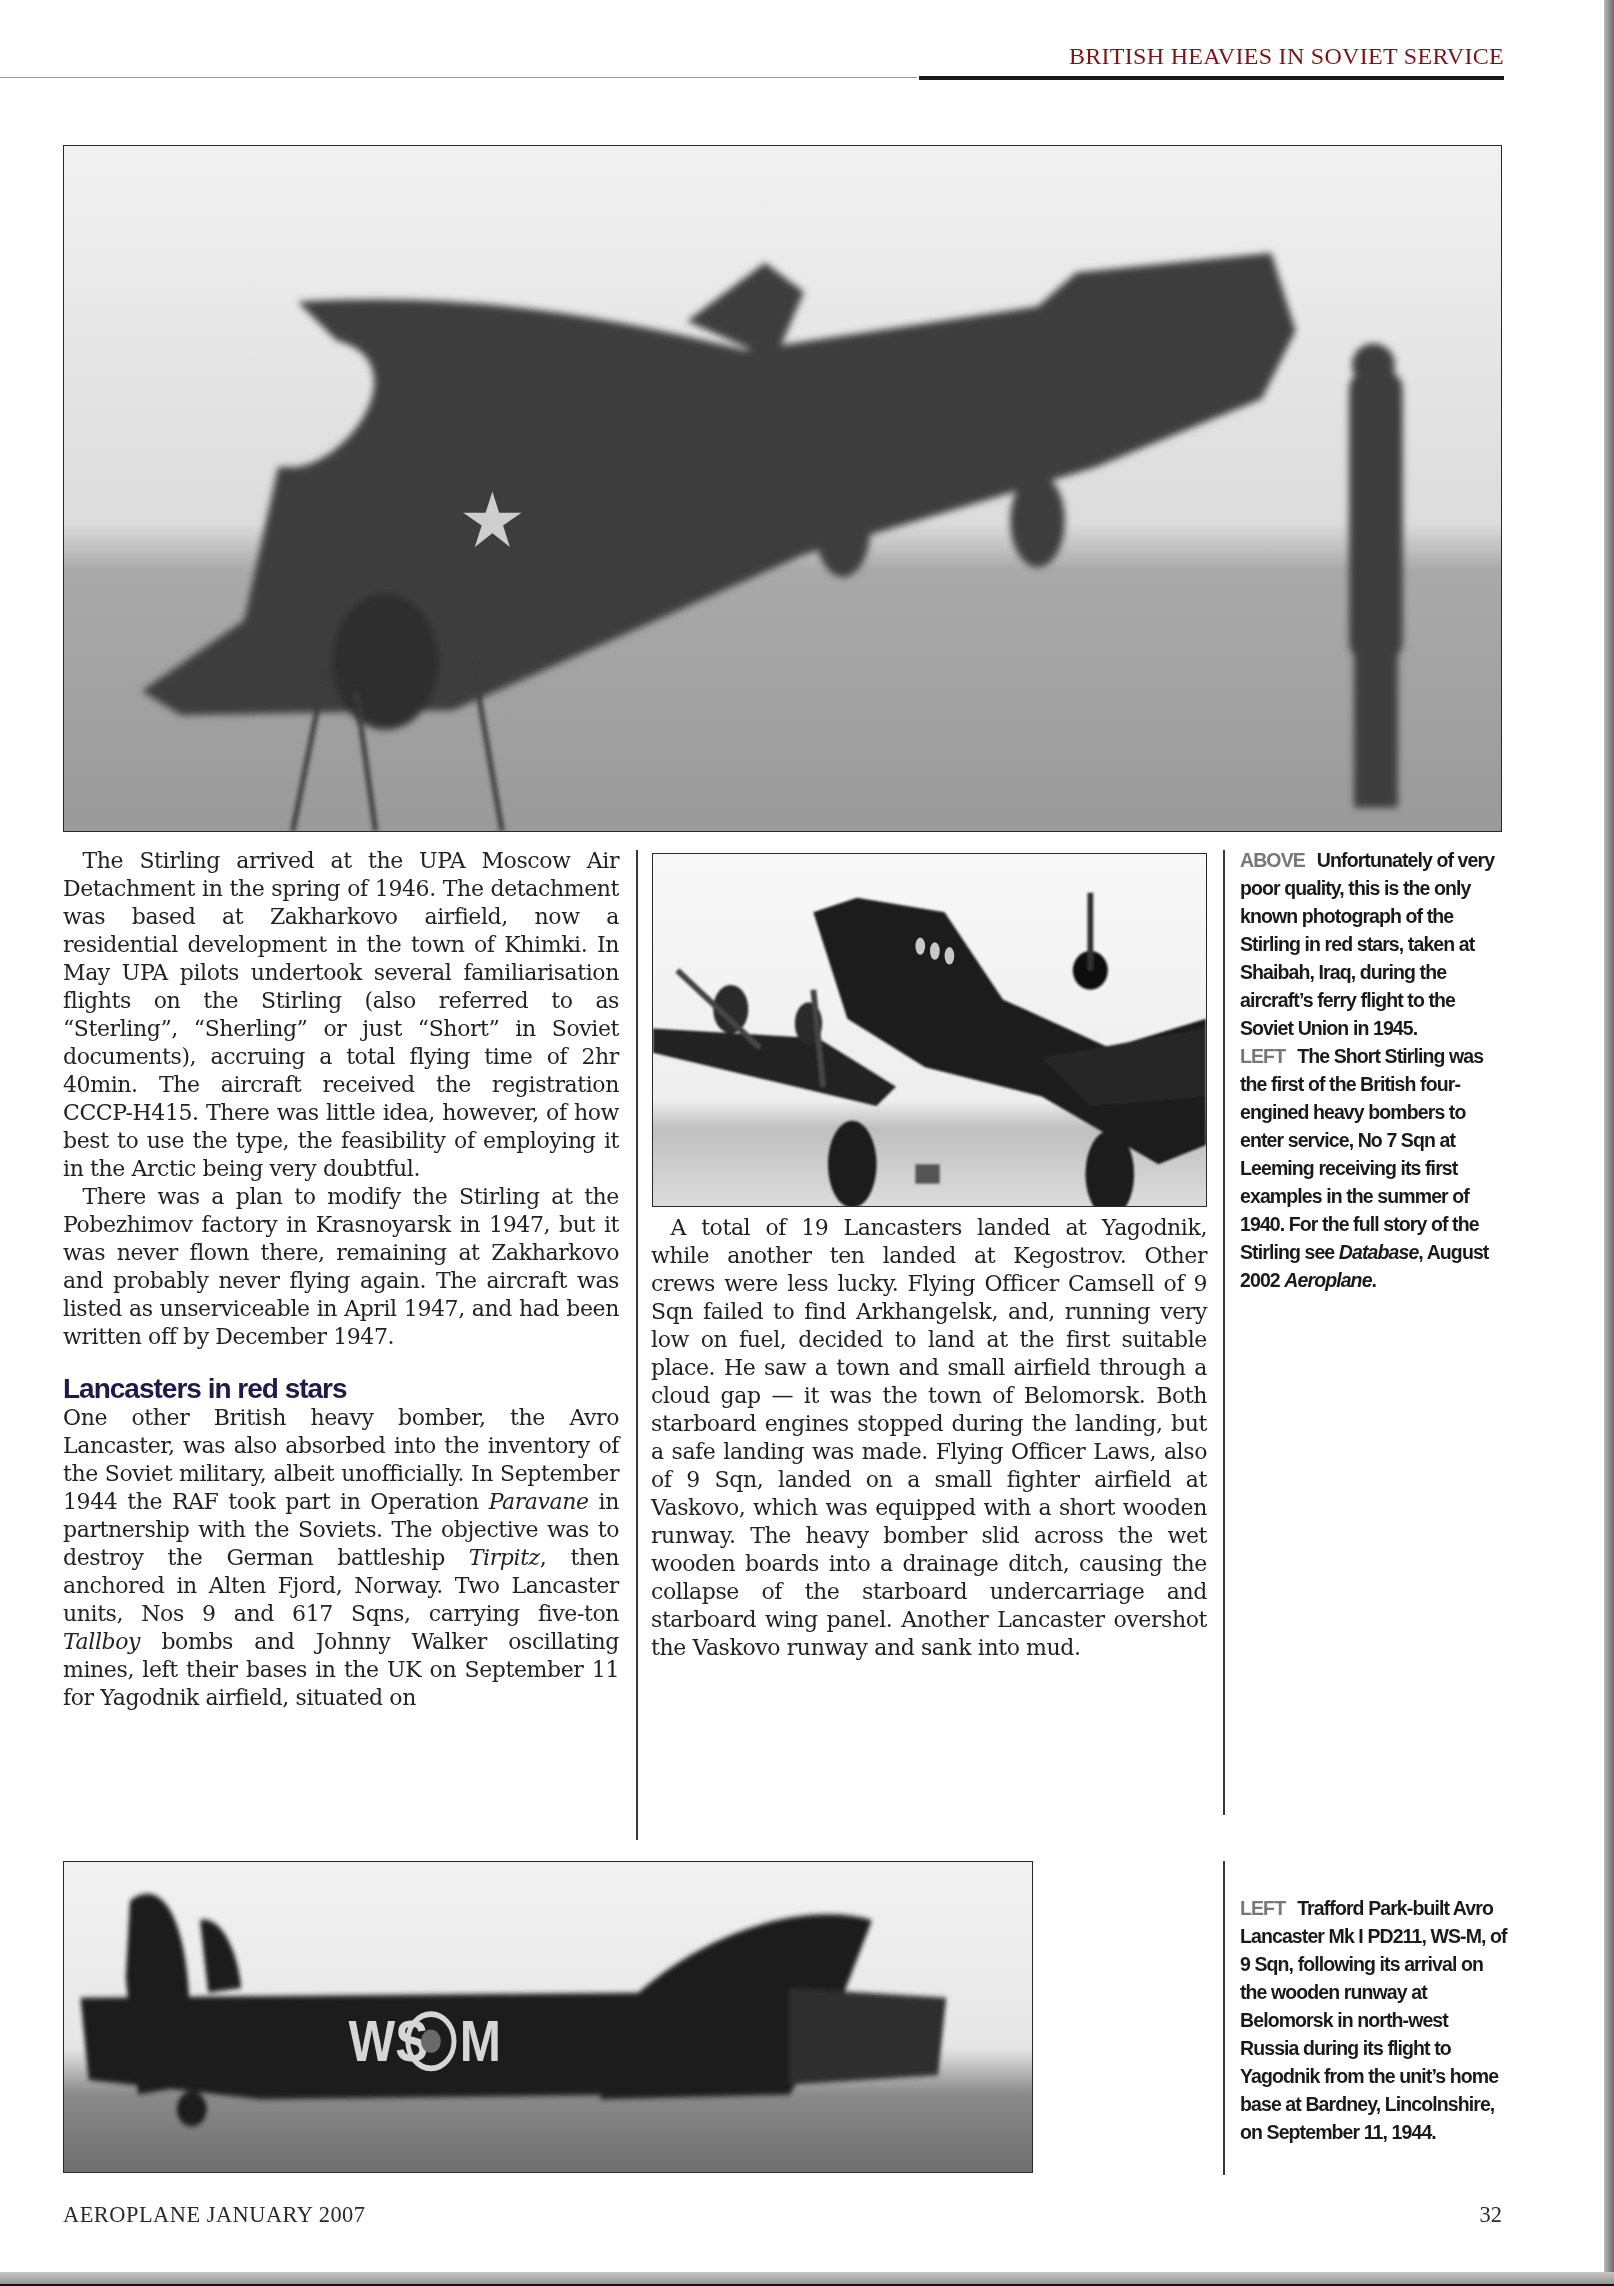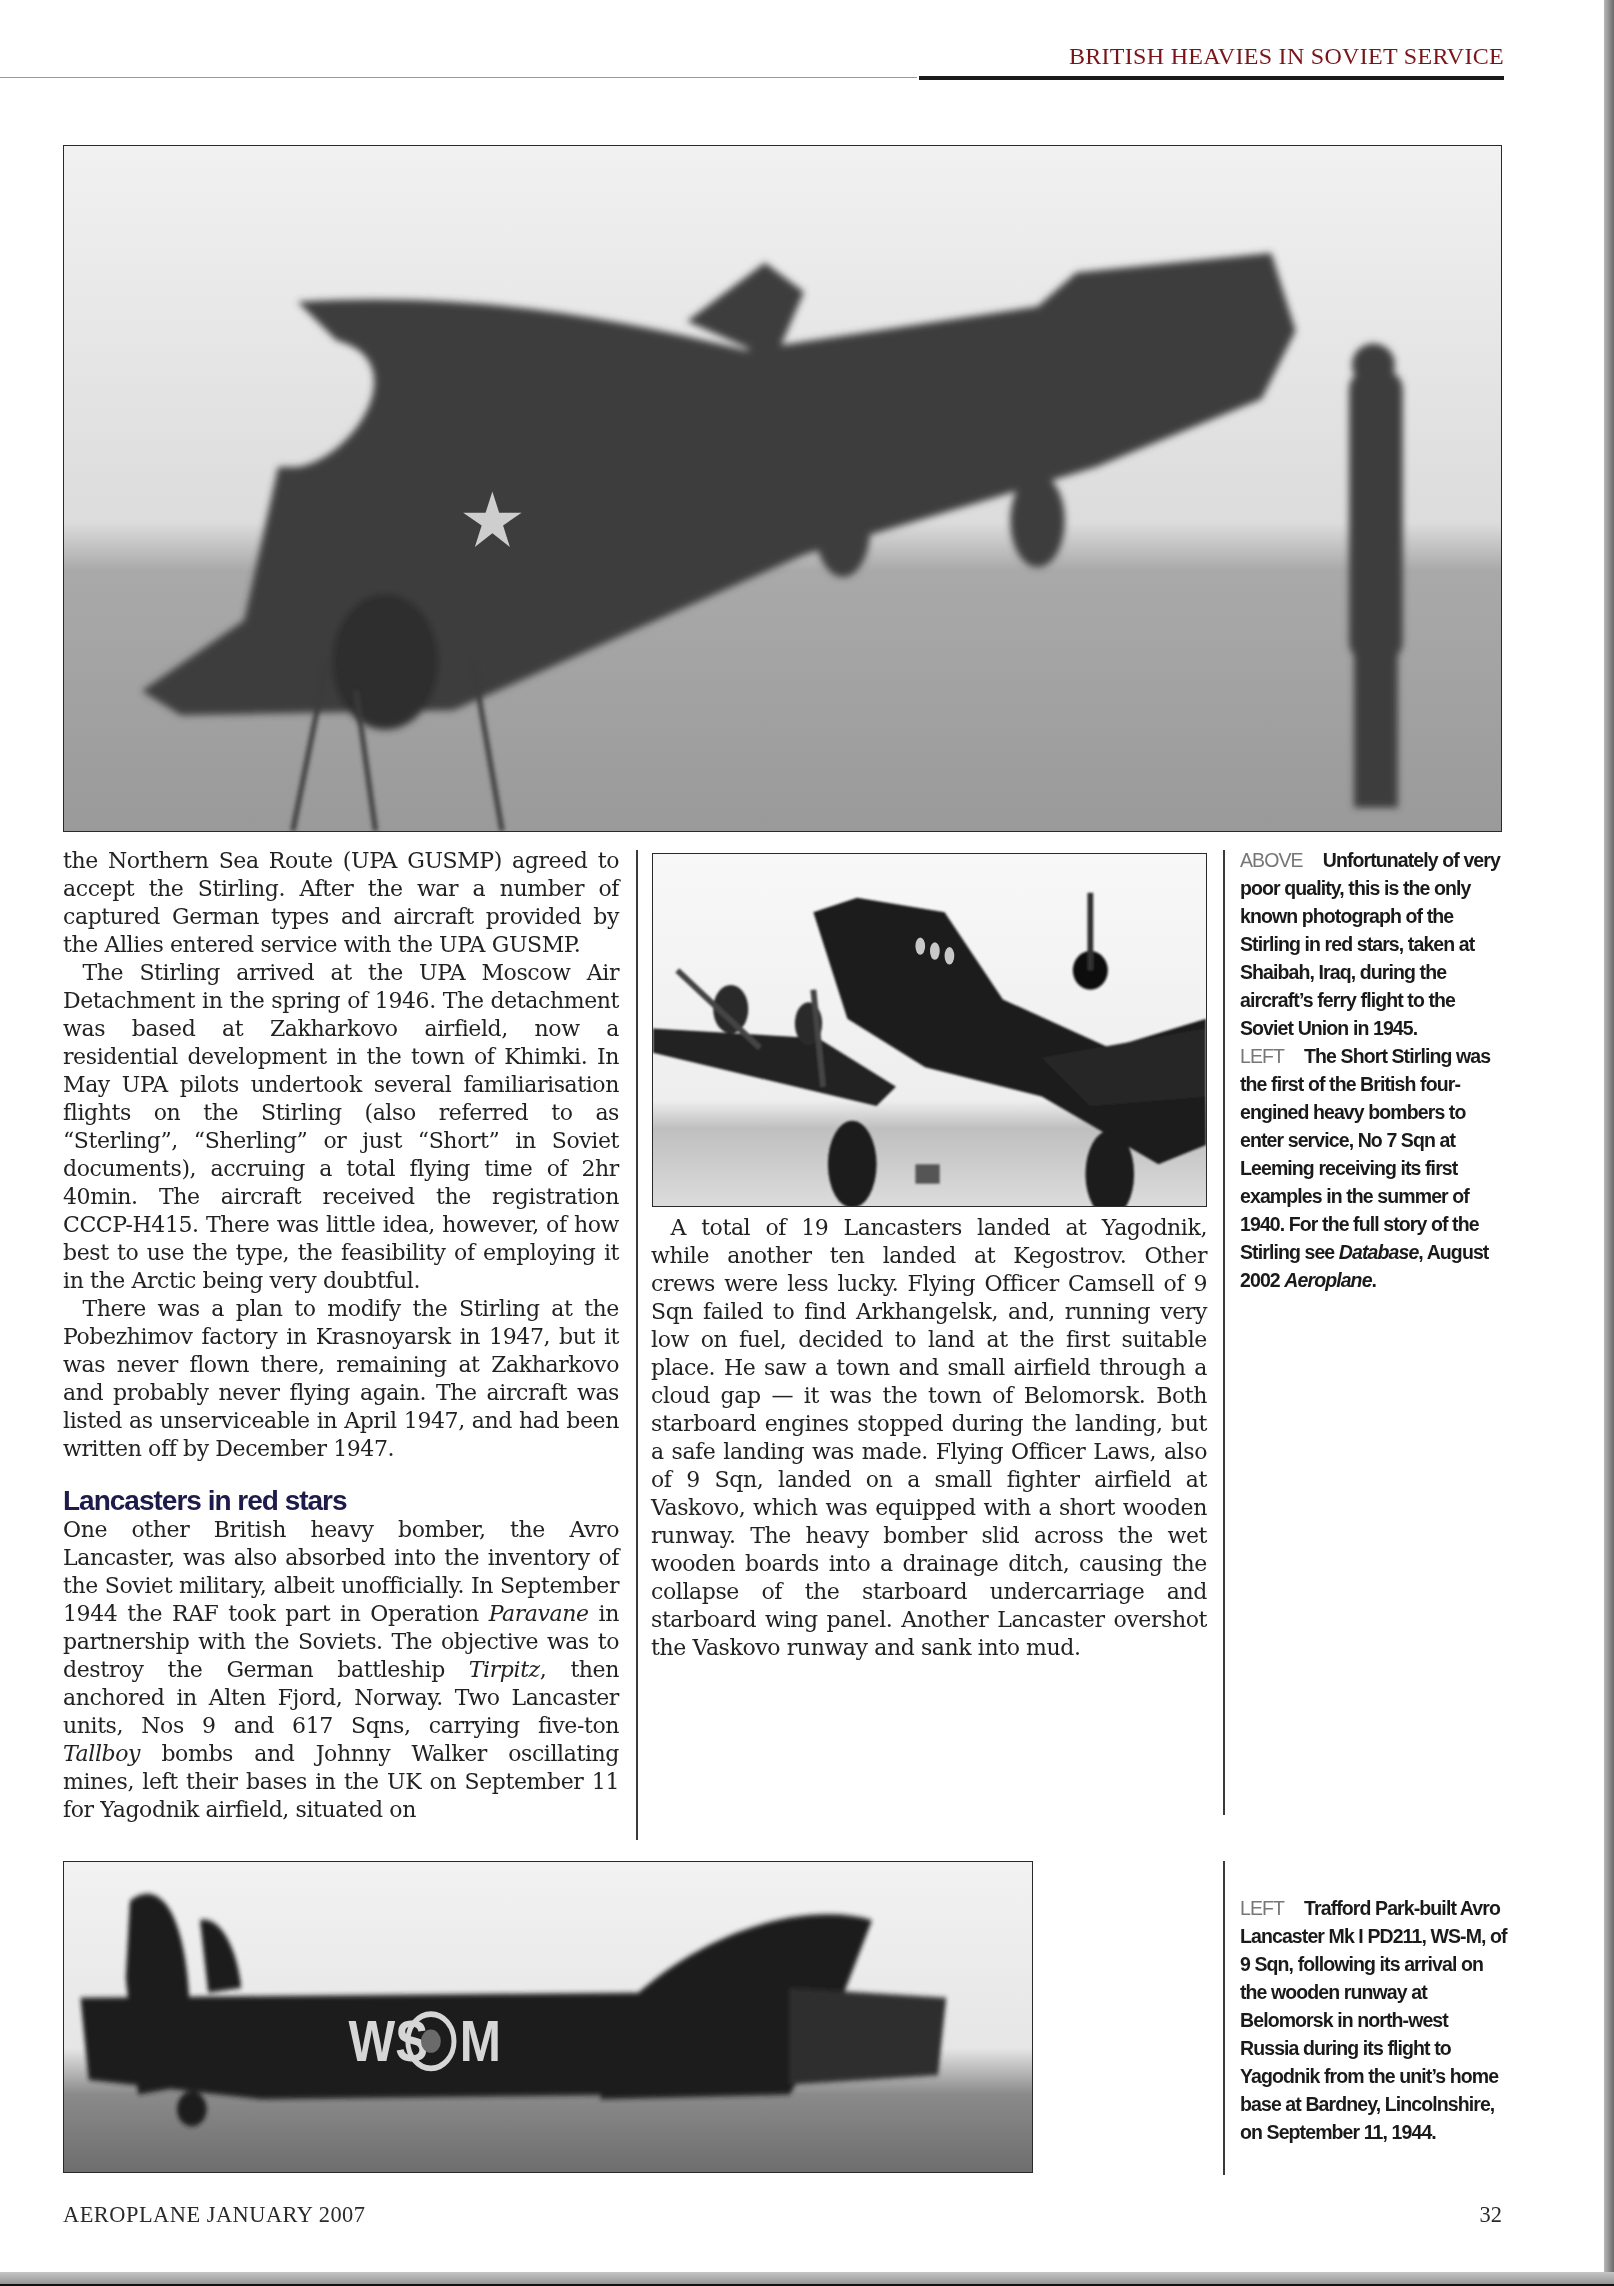--- a/index.html
+++ b/index.html
@@ -36,21 +36,21 @@
   .section-heading { font-family: "Liberation Sans", sans-serif; font-weight: bold; font-size: 28px;
     color: #1e1b4b; letter-spacing: -1px; line-height: 31px; margin: 21.5px 0 0 0; text-align: left; }
 
   .divider { position: absolute; width: 1.5px; background: #3a3a3a; }
   #div-1 { left: 636px; top: 850px; height: 990px; }
   #div-2 { left: 1223px; top: 850px; height: 965px; }
   #div-3 { left: 1223px; top: 1861px; height: 314px; }
 
   .caption { position: absolute; left: 1240px; width: 268px; font-family: "Liberation Sans", sans-serif;
     font-weight: bold; font-size: 19.5px; line-height: 28px; color: #1a1a1a; letter-spacing: -0.9px; }
-  .caption .tag { color: #777; font-weight: normal; margin-right: 20px; }
+  .caption .tag { color: #777; font-weight: bold; margin-right: 12px; }
   .caption em { font-style: italic; }
   #caption-1 { top: 846px; }
   #caption-2 { top: 1894px; }
 
   .footer-left { position: absolute; left: 63px; top: 2202px; font-family: "Liberation Serif", serif;
     font-size: 22.4px; color: #2a2a2a; letter-spacing: 0.5px; }
   .footer-right { position: absolute; left: 1443px; width: 59px; text-align: right; top: 2202px;
     font-family: "Liberation Serif", serif; font-size: 22.4px; color: #2a2a2a; }
 </style>
 </head>
@@ -161,21 +161,20 @@
     <g fill="#d6d6d6" font-family="Liberation Sans, sans-serif" font-weight="bold" font-size="60">
       <text x="345" y="205">WS</text>
       <circle cx="445" cy="185" r="28" fill="none" stroke="#d6d6d6" stroke-width="6"></circle>
       <circle cx="445" cy="185" r="12" fill="#6a6a6a"></circle>
       <text x="480" y="205">M</text>
     </g>
   </svg>
 </div>
 
 <div class="col" id="col-1">
-  <p>the Northern Sea Route (UPA GUSMP) agreed to accept the Stirling. After the war a number of captured German types and aircraft provided by the Allies entered service with the UPA GUSMP.</p>
   <p class="indent">The Stirling arrived at the UPA Moscow Air Detachment in the spring of 1946. The detachment was based at Zakharkovo airfield, now a residential development in the town of Khimki. In May UPA pilots undertook several familiarisation flights on the Stirling (also referred to as “Sterling”, “Sherling” or just “Short” in Soviet documents), accruing a total flying time of 2hr 40min. The aircraft received the registration CCCP-H415. There was little idea, however, of how best to use the type, the feasibility of employing it in the Arctic being very doubtful.</p>
   <p class="indent">There was a plan to modify the Stirling at the Pobezhimov factory in Krasnoyarsk in 1947, but it was never flown there, remaining at Zakharkovo and probably never flying again. The aircraft was listed as unserviceable in April 1947, and had been written off by December 1947.</p>
   <h2 class="section-heading">Lancasters in red stars</h2>
   <p><span>One other British heavy bomber, the Avro Lancaster, was also absorbed into the inventory of the Soviet military, albeit unofficially. In September 1944 the RAF took part in Operation </span><em>Paravane</em><span> in partnership with the Soviets. The objective was to destroy the German battleship </span><em>Tirpitz</em><span>, then anchored in Alten Fjord, Norway. Two Lancaster units, Nos 9 and 617 Sqns, carrying five-ton </span><em>Tallboy</em><span> bombs and Johnny Walker oscillating mines, left their bases in the UK on September 11 for Yagodnik airfield, situated on</span></p>
 </div>
 
 <div class="divider" id="div-1"></div>
 
 <div class="col" id="col-2">
   <p class="indent">A total of 19 Lancasters landed at Yagodnik, while another ten landed at Kegostrov. Other crews were less lucky. Flying Officer Camsell of 9 Sqn failed to find Arkhangelsk, and, running very low on fuel, decided to land at the first suitable place. He saw a town and small airfield through a cloud gap — it was the town of Belomorsk. Both starboard engines stopped during the landing, but a safe landing was made. Flying Officer Laws, also of 9 Sqn, landed on a small fighter airfield at Vaskovo, which was equipped with a short wooden runway. The heavy bomber slid across the wet wooden boards into a drainage ditch, causing the collapse of the starboard undercarriage and starboard wing panel. Another Lancaster overshot the Vaskovo runway and sank into mud.</p>

